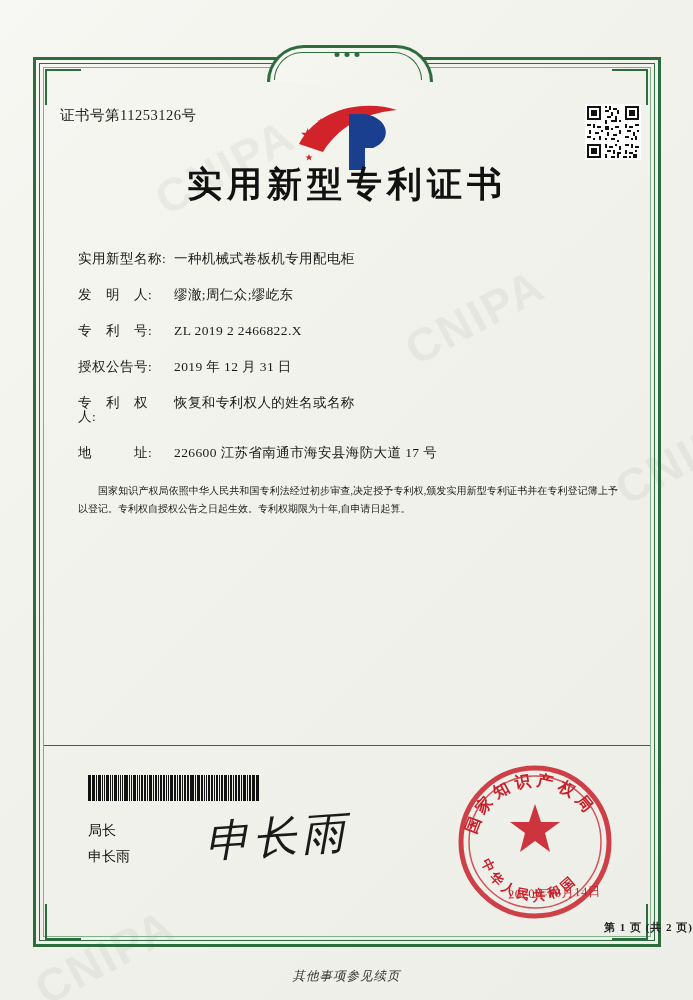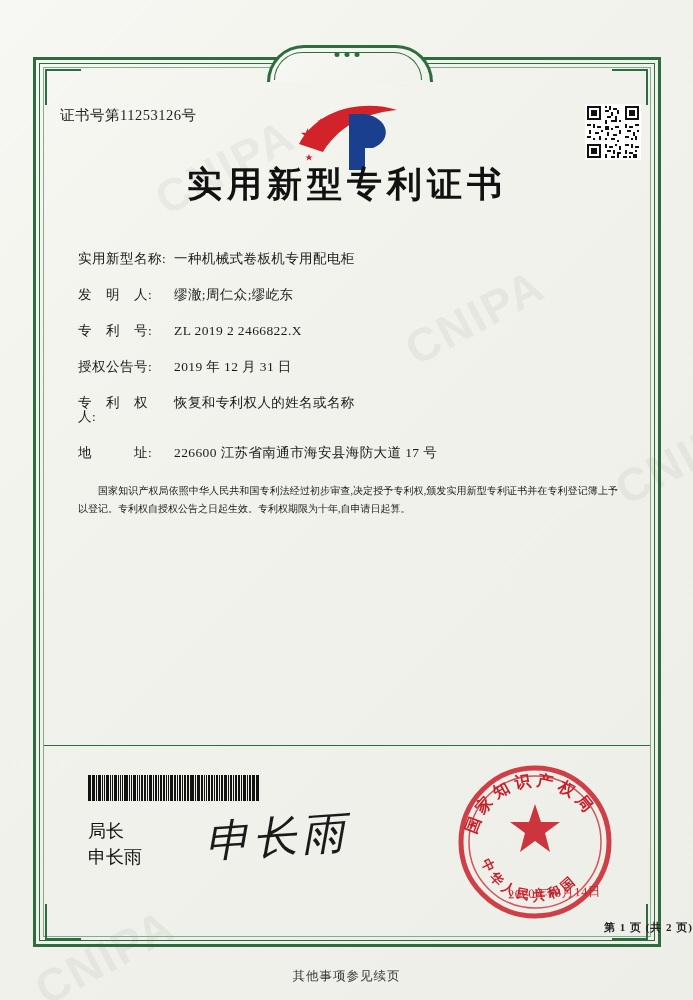--- a/index.html
+++ b/index.html
@@ -199,21 +199,21 @@
     width: 172px; height: 26px;
     display: flex;
     align-items: flex-end;
   }
   .barcode i { display: block; background: #111; height: 26px; margin-right: 1px; }
 
   
   .sign-block {
     position: absolute;
     left: 88px; top: 818px;
-    font-size: 18px;
+    font-size: 14px;
     line-height: 26px;
     color: #111;
   }
   .signature {
     position: absolute;
     left: 205px; top: 808px;
     font-size: 44px;
     color: #1a1a1a;
     font-family: "DejaVu Serif", serif;
     font-style: italic;
@@ -249,20 +249,21 @@
   }
 
   .footer-note {
     position: absolute;
     left: 0; right: 0;
     top: 968px;
     text-align: center;
     font-size: 12.5px;
     color: #333;
     letter-spacing: 1px;
+    font-style: italic;
   }
 </style>
 </head>
 <body>
 
 <div class="sheet">
 
   <div class="wm" style="left:150px; top:140px; font-size:46px;">CNIPA</div>
   <div class="wm" style="left:400px; top:290px; font-size:46px;">CNIPA</div>
   <div class="wm" style="left:610px; top:430px; font-size:46px;">CNIPA</div>

